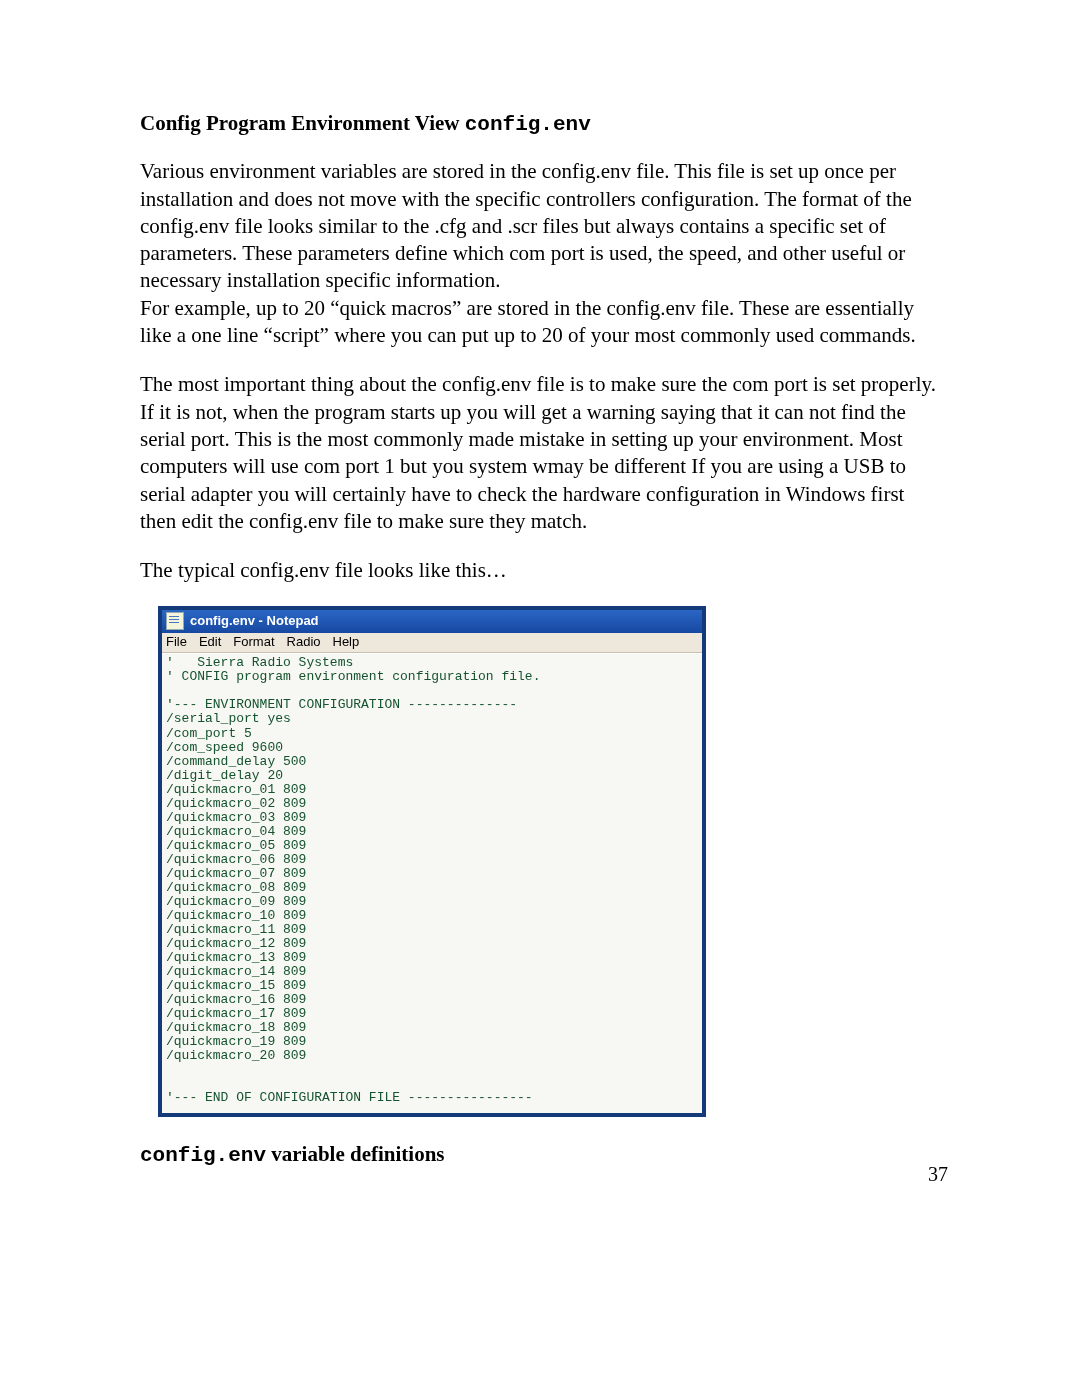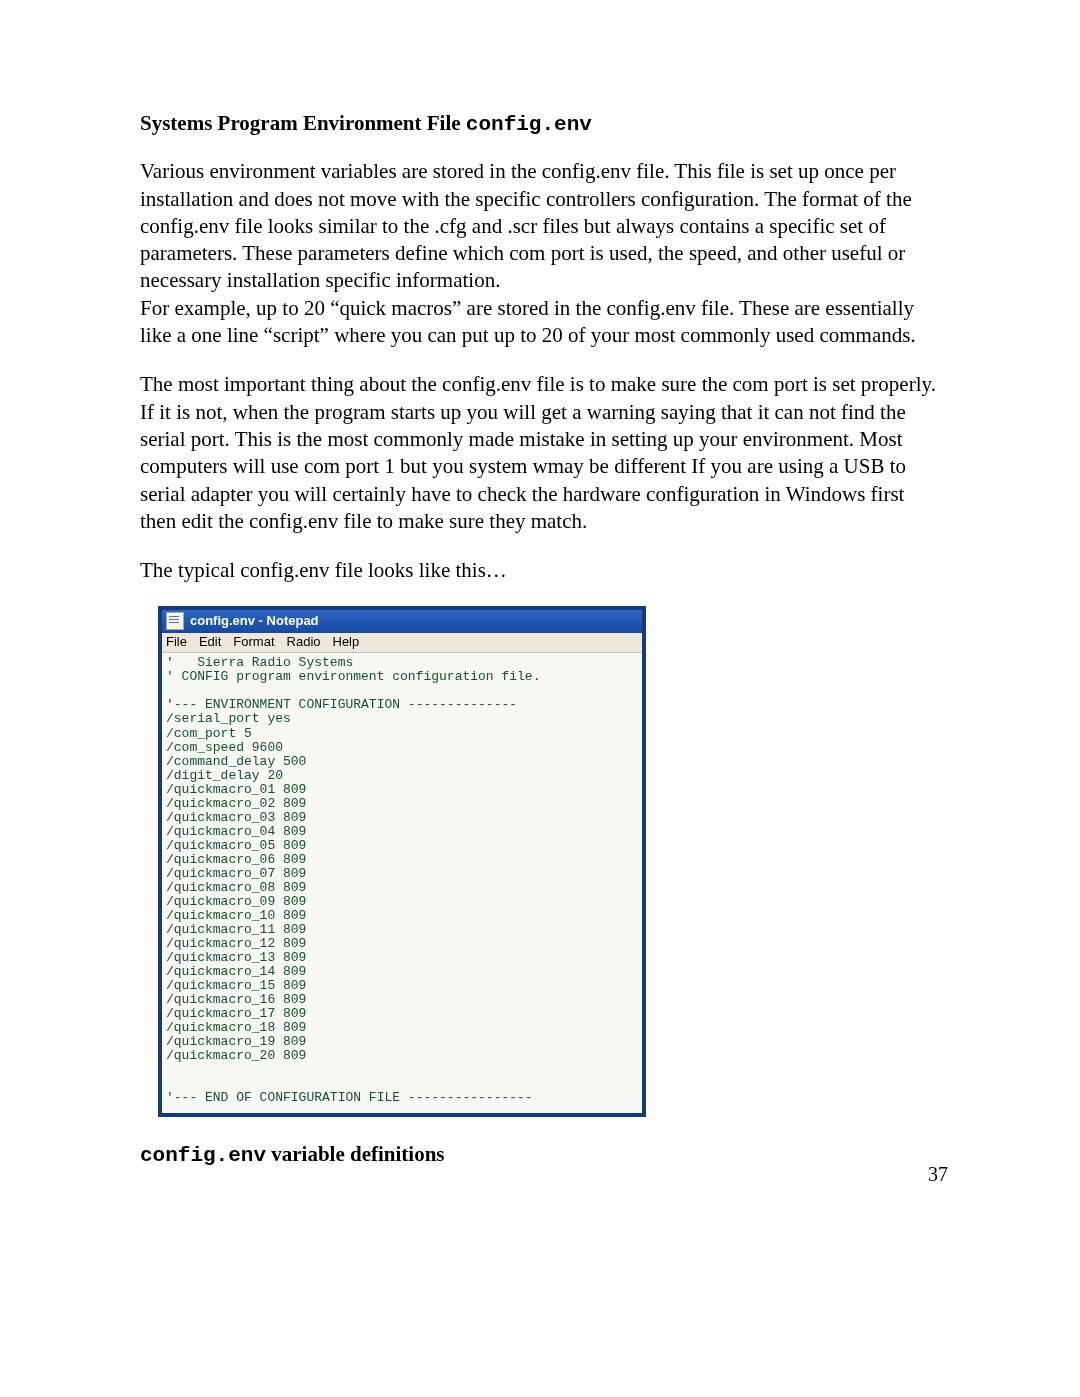--- a/index.html
+++ b/index.html
@@ -33,21 +33,21 @@
     font-weight: bold;
     margin-top: 23px;
   }
   .subheading .mono {
     font-family: "Courier New", Courier, monospace;
     font-weight: bold;
   }
 
   
   .notepad {
-    width: 488px;
+    width: 548px;
     margin: 8px 0 24px 18px;
     border: 4px solid #143a7a; 
     box-sizing: border-box;
     font-size: 0;
   }
   .titlebar {
     background: linear-gradient(to bottom, #2b66c4 0%, #1648a2 100%);
     color: #ffffff;
     display: flex;
     align-items: center;
@@ -106,21 +106,21 @@
     bottom: 210px;
     font-size: 20px;
   }
 </style>
 </head>
 <body>
 
 <div class="page">
 
   <div class="heading">
-    <span>Systems Program Environment File </span><span class="mono">config.env</span>
+    <span>Config Program Environment View </span><span class="mono">config.env</span>
   </div>
 
   <div class="para" style="white-space:pre-line;">Various environment variables are stored in the config.env file.  This file is set up once per installation and does not move with the specific controllers configuration.  The format of the config.env file looks similar to the .cfg and .scr files but always contains a specific set of parameters.  These parameters define which com port is used, the speed, and other useful or necessary installation specific information.
 For example, up to 20 “quick macros” are stored in the config.env file.  These are essentially like a one line “script” where you can put up to 20 of your most commonly used commands.</div>
 
   <div class="para">The most important thing about the config.env file is to make sure the com port is set properly.  If it is not, when the program starts up you will get a warning saying that it can not find the serial port.  This is the most commonly made mistake in setting up your environment.  Most computers will use com port 1 but you system wmay be different  If you are using a USB to serial adapter you will certainly have to check the hardware configuration in Windows first then edit the config.env file to make sure they match.</div>
 
   <div class="para">The typical config.env file looks like this…</div>
 
   <div class="notepad">

